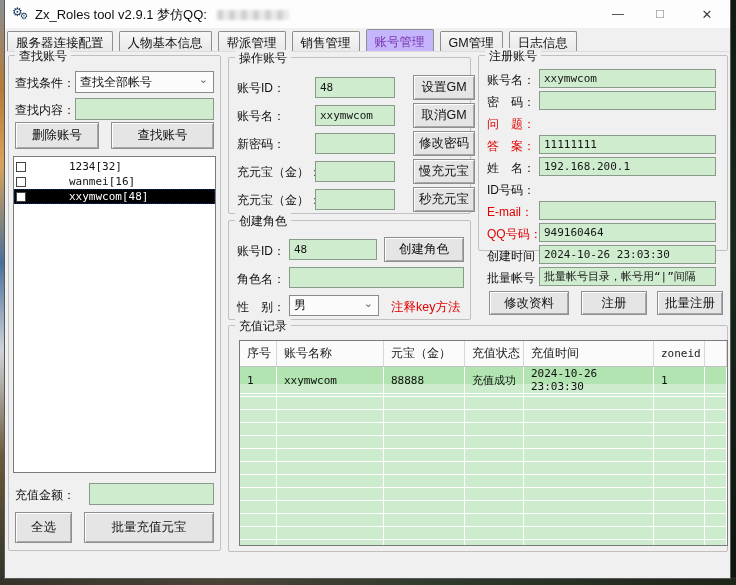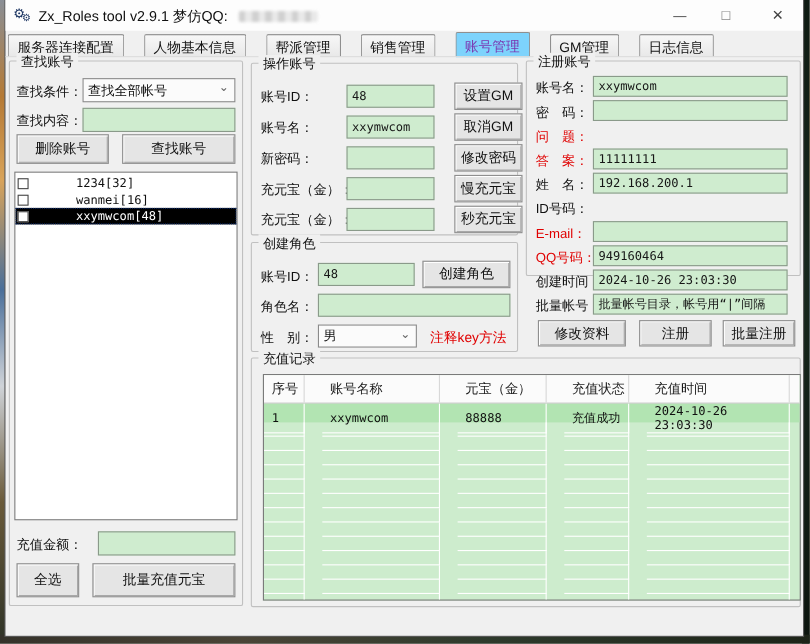--- a/index.html
+++ b/index.html
@@ -21,24 +21,24 @@
   .app-icon .g1 { position:absolute; left:0; top:0; font-size:12px; }
   .app-icon .g2 { position:absolute; left:8px; top:6px; font-size:9px; }
   .title-text { position:absolute; left:30px; top:6px; font-size:13px; color:#101010; white-space:nowrap; }
   .censored { position:absolute; left:212px; top:10px; width:72px; height:10px; border-radius:2px;
     background:repeating-linear-gradient(90deg,#c9c9c9 0 6px,#e6e6e6 6px 12px); filter:blur(1.5px); opacity:.85; }
   .win-btn { position:absolute; top:0; width:36px; height:28px; display:flex; align-items:center; justify-content:center;
     font-size:12px; color:#404040; cursor:default; }
   .win-min { left:595px; } .win-max { left:637px; font-size:11px; color:#8a8a8a; } .win-close { left:684px; font-size:13px; }
 
   
-  .tabstrip { position:absolute; left:2px; top:29px; height:23px; display:flex; gap:18px; align-items:flex-end; }
+  .tabstrip { position:absolute; left:2px; top:29px; height:23px; display:flex; gap:6px; align-items:flex-end; }
   .tab { height:21px; padding:3px 8px 2px 8px; background:linear-gradient(#f7f7f7,#e8e8e8);
     border:1px solid #8f8f8f; border-bottom:none; border-radius:2px 2px 0 0; font-size:12.5px; white-space:nowrap; }
-  .tab.sel { height:23px; background:#7dd3fc; color:#7b35b0; padding-top:4px; }
+  .tab.sel { height:23px; background:#c4b5fd; color:#7b35b0; padding-top:4px; }
   .content-line { position:absolute; left:0; top:51px; width:725px; height:1px; background:#dcdcdc; }
 
   
   .group { position:absolute; border:1px solid #c0c0c0; border-radius:2px; }
   .group-title { position:absolute; top:-8px; left:6px; background:#f0f0f0; padding:0 4px; font-size:12px; color:#111; white-space:nowrap; }
 
   .lbl { position:absolute; font-size:12px; color:#111; white-space:nowrap; }
   .lbl.red { color:#e00000; }
 
   .ginput { background:#cfeccf; border:1px solid #8a9a8a; font-family:"DejaVu Sans Mono",monospace; font-size:11px;
@@ -63,21 +63,21 @@
   .op-row .btn { position:absolute; left:184px; top:-1px; width:62px; height:25px; }
 
   
   .reg-rows { position:absolute; left:0; top:13px; width:100%; }
   .reg-row { position:relative; height:19px; margin-bottom:3px; }
   .reg-row .lbl { left:8px; top:3px; }
   .reg-row .ginput { position:absolute; left:60px; top:0; width:177px; height:19px; }
 
   
   .rtable { position:absolute; left:10px; top:14px; width:489px; height:206px; background:#cdeccd; border:1px solid #7a7a7a; overflow:hidden; }
-  .trow { display:grid; grid-template-columns:37px 107px 81px 59px 130px 51px 1fr;gap:16px; }
+  .trow { display:grid; grid-template-columns:37px 107px 81px 59px 130px 51px 1fr; }
   .thead { background:#fbfbfb; height:26px; border-bottom:1px solid #c2c2c2; }
   .thead .cell { border-right:1px solid #d8d8d8; display:flex; align-items:center; padding-left:7px; font-size:12px; color:#1a1a1a; }
   .thead .cell.mono { font-family:"DejaVu Sans Mono",monospace; font-size:11px; }
   .drow { background:#b2e4b2; height:17px; }
   .drow .cell { border-right:1px solid #fff; border-bottom:1px solid #fff; display:flex; align-items:center; padding-left:7px;
     font-family:"DejaVu Sans Mono",monospace; font-size:11px; color:#101010; }
   .erow { height:13px; }
   .erow .cell { border-right:1px solid #fff; border-bottom:1px solid #fff; }
 
   

